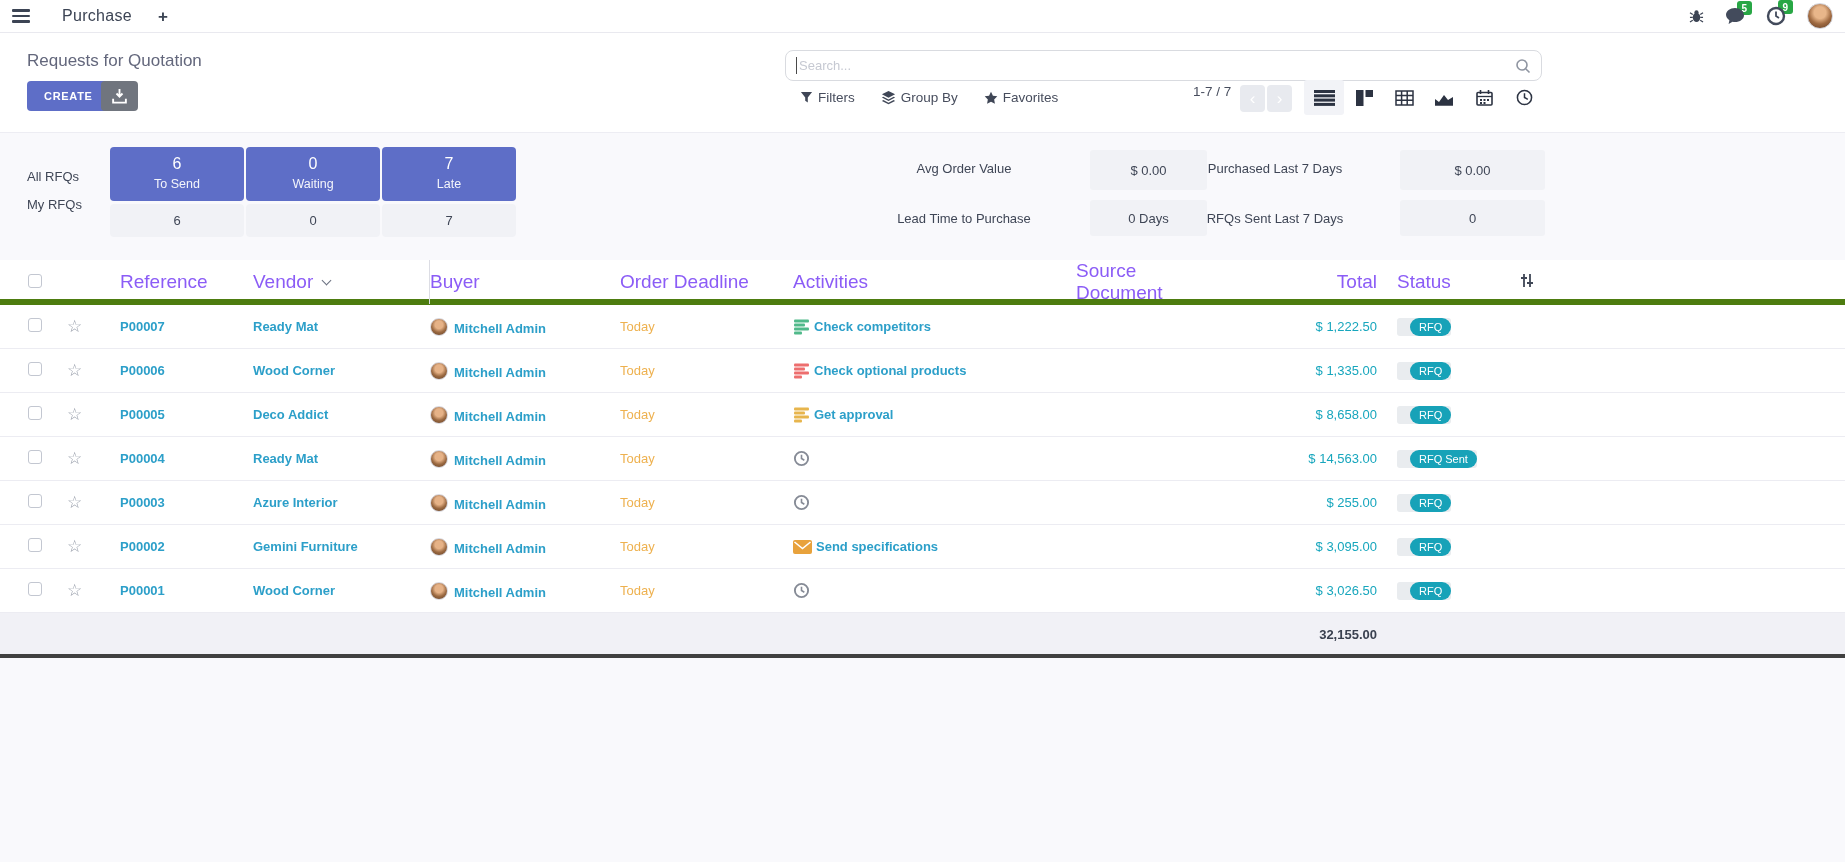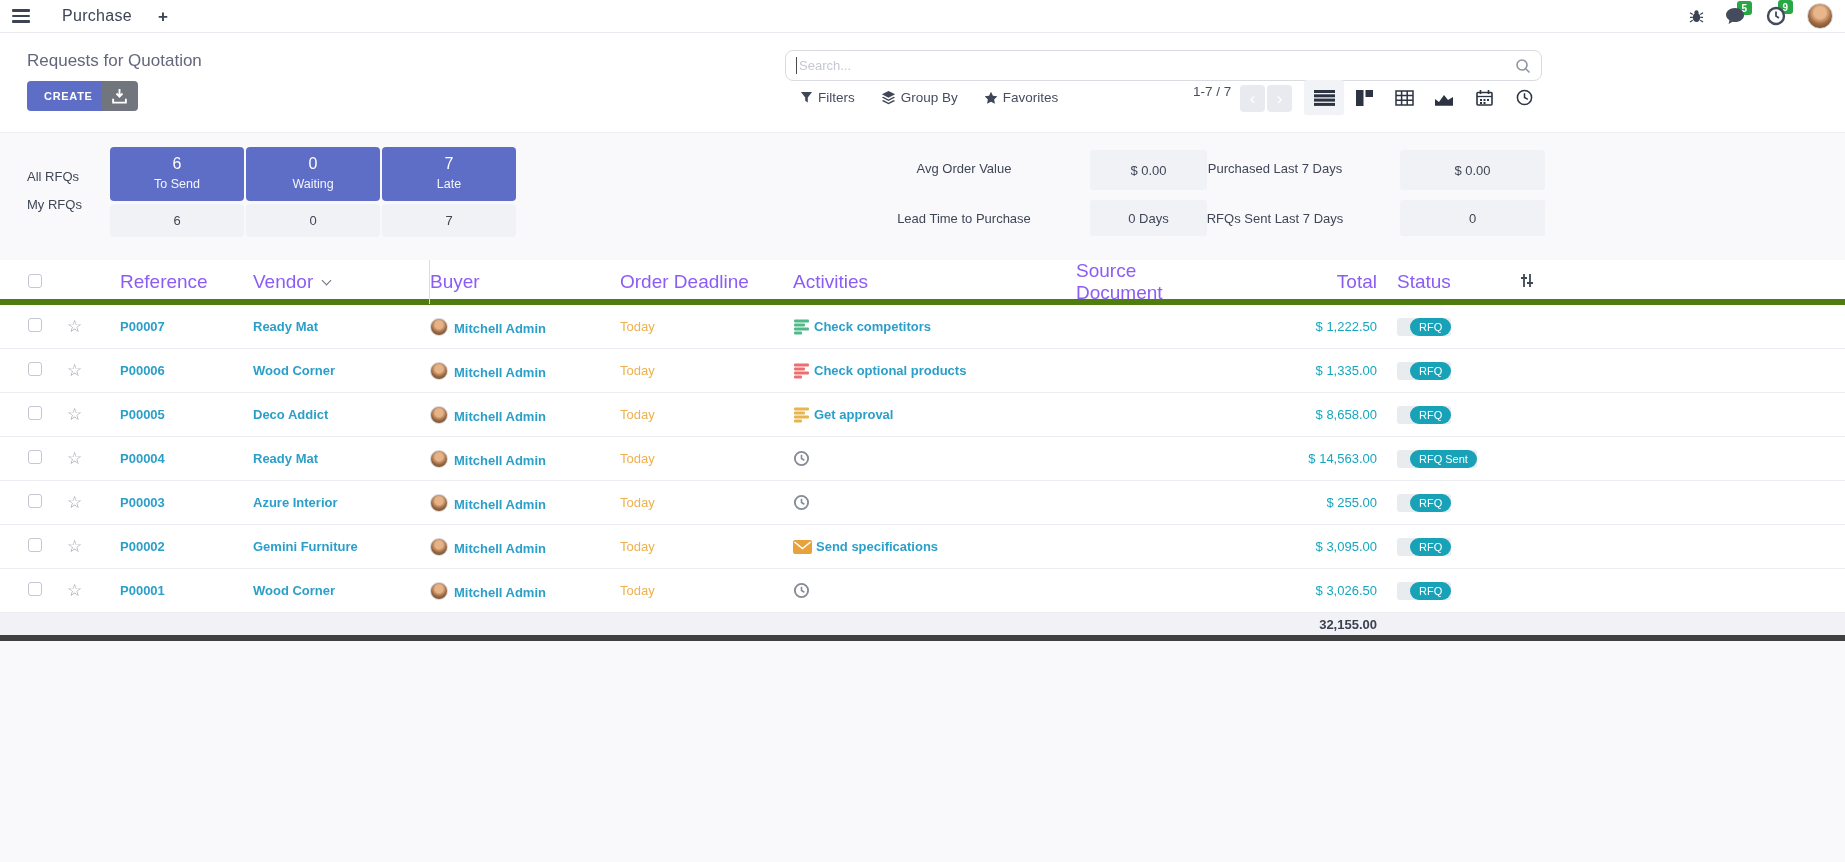--- a/index.html
+++ b/index.html
@@ -68,21 +68,21 @@
   .kpi-label { position:absolute; width:220px; font-size:13px; color:#3f4656; text-align:center; }
   .kpi-box { position:absolute; background:#f1f2f6; border-radius:3px; font-size:13px; color:#3f4656;
              display:flex; align-items:center; justify-content:center; }
 
   
   .table { background:#fff; }
   .thead, .trow, .tfoot { display:grid; align-items:center;
     grid-template-columns: 50px 45px 158px 177px 190px 173px 283px 114px 195px 120px 1fr; }
   .thead { height:45px; font-size:19px; color:#8b5cf6; border-bottom:6px solid #4d7c0f; }
   .trow { height:44px; font-size:13px; border-bottom:1px solid #ececf2; background:#fff; }
-  .tfoot { height:28px; background:#f1f1f6; border-bottom:6px solid #404040; }
+  .tfoot { height:45px; background:#f1f1f6; border-bottom:4px solid #404040; }
   .cbx { width:14px; height:14px; border:1px solid #c3c7d1; border-radius:3px; background:#fff;
          display:inline-block; margin-left:28px; cursor:pointer; }
   .star { font-size:17px; color:#9aa0ac; margin-left:17px; cursor:pointer; line-height:1; }
   .c-ref { padding-left:25px; }
   .link { color:var(--link); }
   .th-vendor { display:flex; align-items:center; height:100%; border-right:1px solid #dcdde4; }
   .chev { width:7px; height:7px; border-right:1.6px solid #6a7080; border-bottom:1.6px solid #6a7080;
           transform:rotate(45deg); margin-left:10px; margin-top:-4px; display:inline-block; }
   .c-buyer { display:flex; align-items:flex-end; gap:6px; }
   .avatar-mini { width:18px; height:18px; border-radius:50%; flex:none; border:1px solid #d8d8e0;

